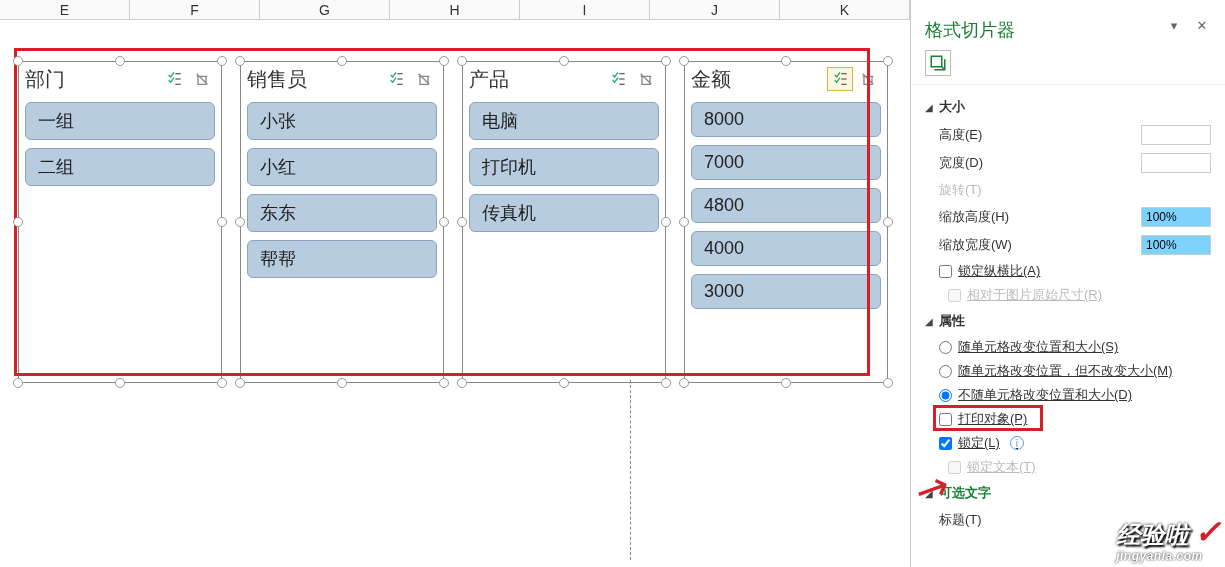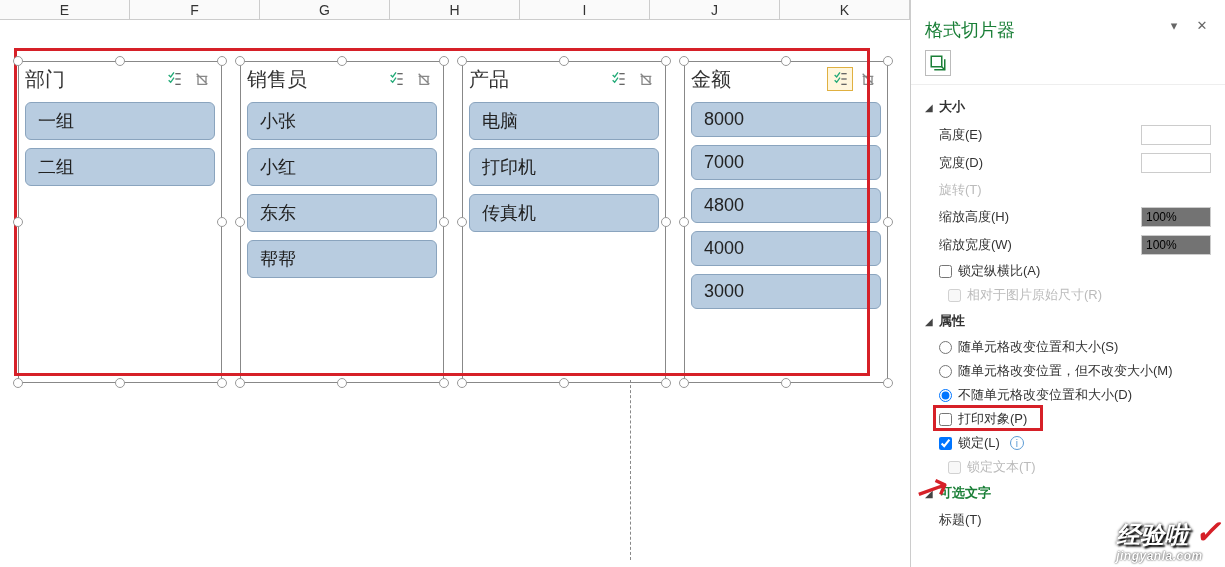--- a/index.html
+++ b/index.html
@@ -45,24 +45,24 @@
   
   .panel-content { padding: 8px 14px; overflow-y:auto; height: calc(100% - 78px); }
   .section-head { display:flex;align-items:center; padding:5px 0; cursor:pointer; }
   .section-head .tri { width:10px; font-size:10px; color:#444; margin-right:4px; }
   .section-head .lbl { font-weight:bold; color:#1a7f37; font-size:13px; }
   .section-head .lbl.black { color:#333; }
   
   .prop-row { display:flex; align-items:center; padding:4px 0; margin-left:14px; }
   .prop-label { flex:1; color:#333; font-size:13px; }
   .prop-label.disabled { color:#bbb; }
-  .prop-input { width:70px; border:1px solid #ccc; padding:2px 4px; font-size:12px; background:#737373; }
+  .prop-input { width:70px; border:1px solid #ccc; padding:2px 4px; font-size:12px; background:#7dd3fc; }
   .prop-input.blank { background:#fff; }
   
-  .radio-row, .check-row { display:flex;align-items:center;padding:3px 0; margin-left:14px; font-size:13px; color:#333; gap:6px; }
+  .radio-row, .check-row { display:flex;align-items:center;padding:3px 0; margin-left:14px; font-size:13px; color:#333; gap:6px;text-decoration:underline; }
   .radio-row input, .check-row input { margin:0; }
   .check-row.disabled { color:#bbb;margin-left:23px; }
   .info-icon { width:14px;height:14px;border:1px solid #5b9bd5;border-radius:50%;display:inline-flex;align-items:center;justify-content:center;font-size:10px;color:#5b9bd5;margin-left:4px; }
   
   .redbox2 { border:3px solid #d62028; position:absolute; }
   .arrow { position:absolute; color:#d62028; font-size:40px; pointer-events:none; z-index:30; transform:rotate(25deg); }
   
   .watermark { position:absolute; right:4px; bottom:4px; z-index:100; }
   .watermark .big { font-size:24px; font-weight:900; color:#fff; text-shadow: 0 0 3px #000, 2px 2px 2px #000; font-style:italic; display:flex;align-items:baseline;font-family:Liberation Mono, monospace;}
   .watermark .check { color:#d62028; font-size:32px; font-weight:900; margin-left:6px; text-shadow: 0 0 2px #fff; }

